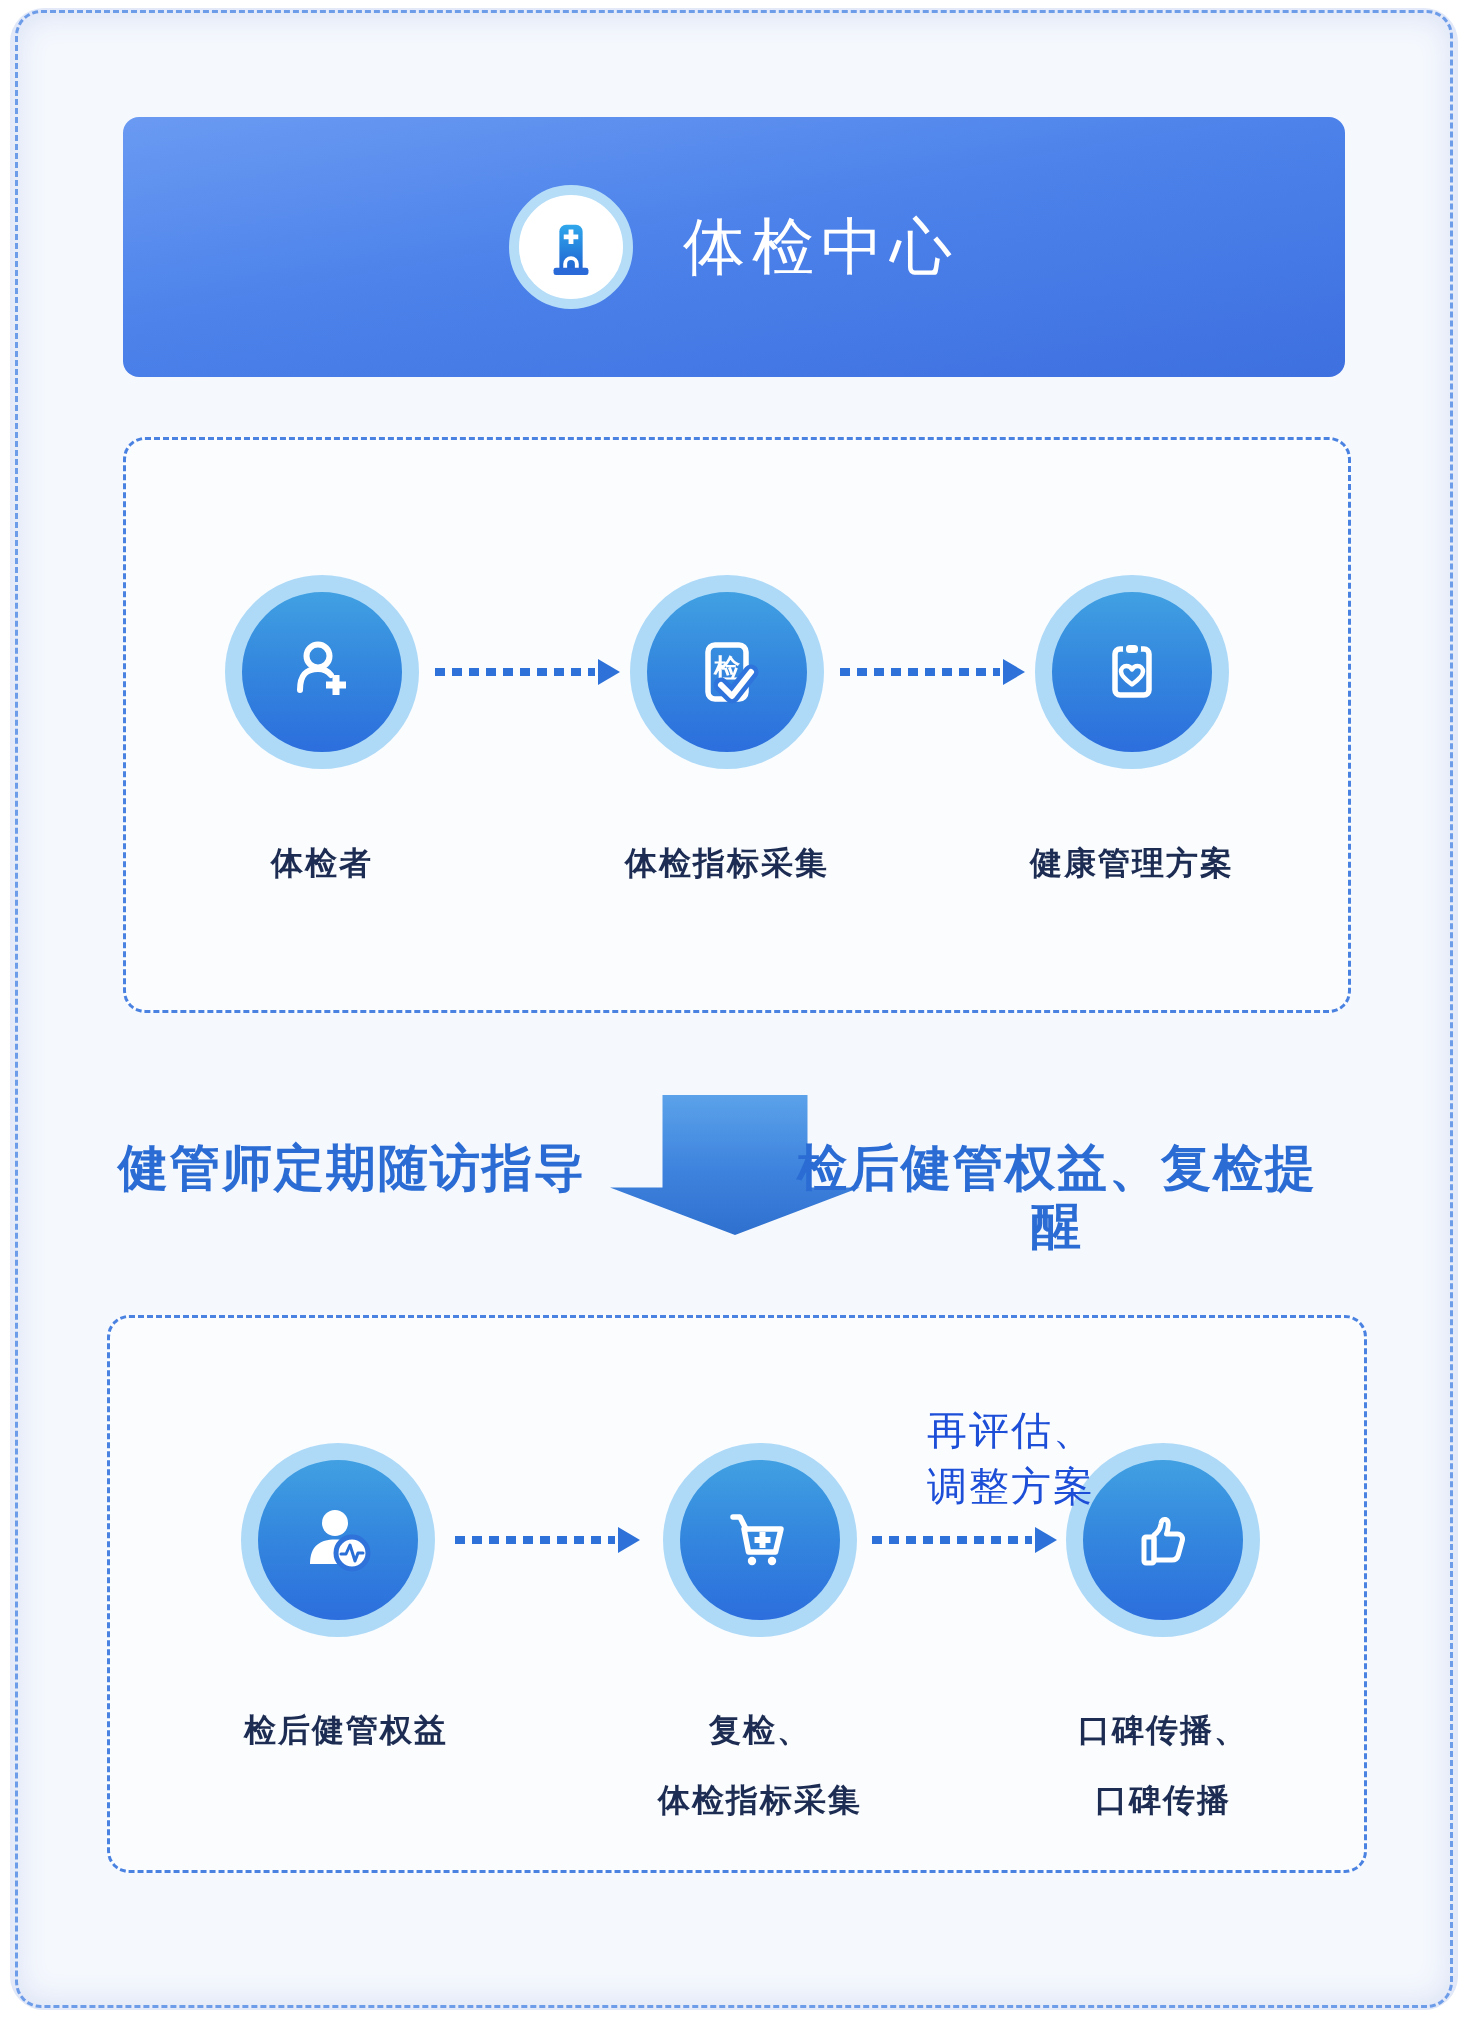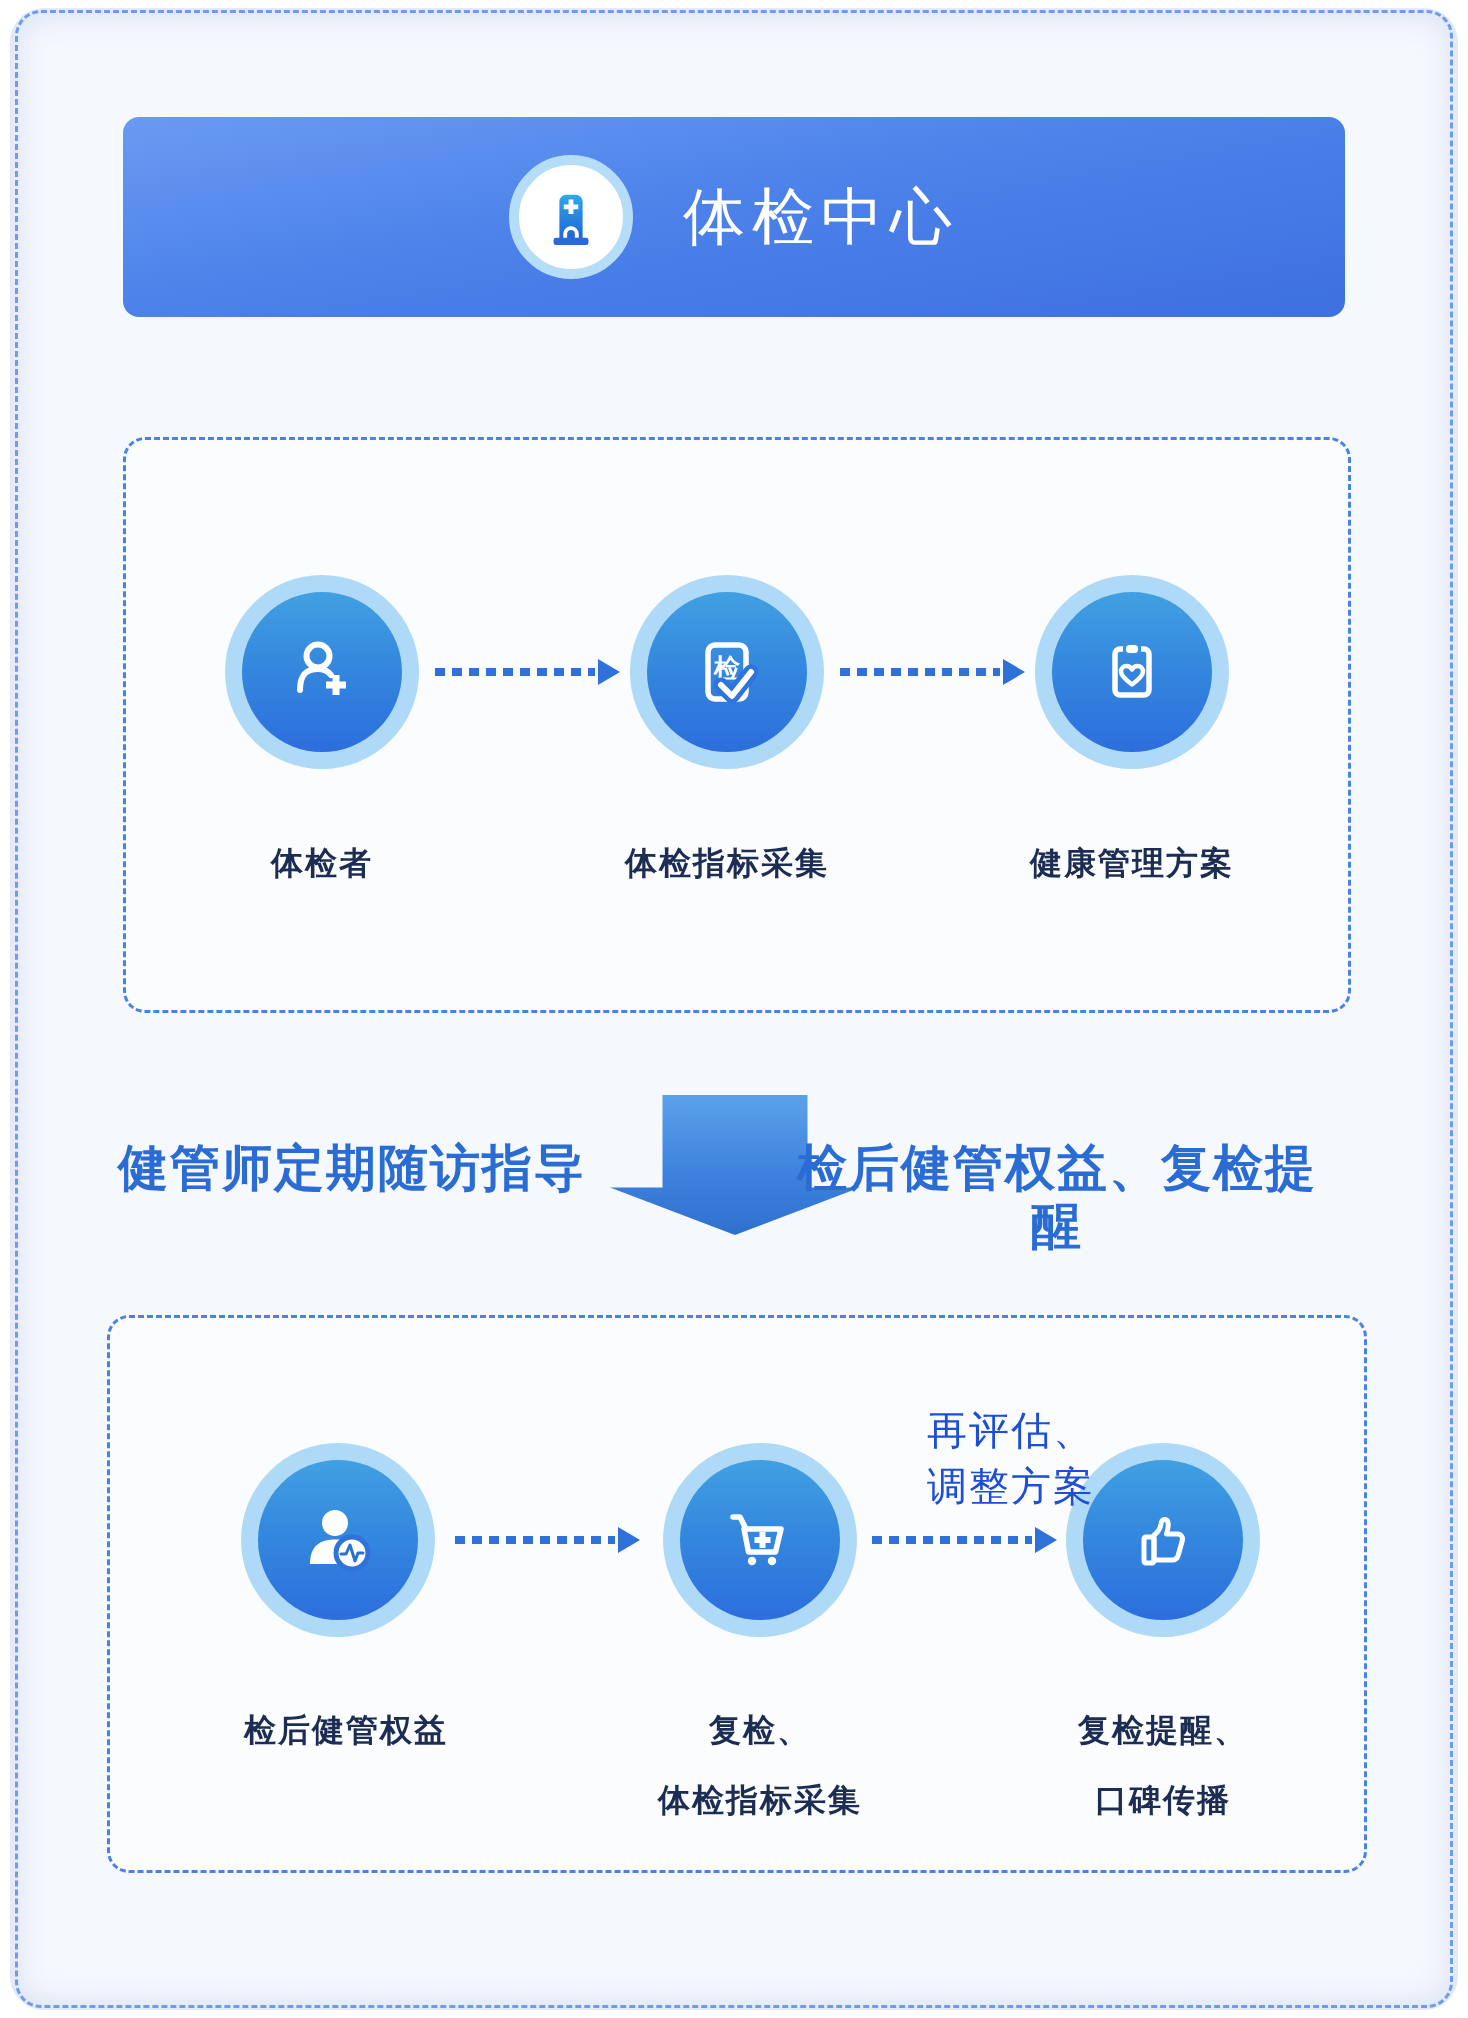--- a/index.html
+++ b/index.html
@@ -5,21 +5,21 @@
   html,body{margin:0;padding:0;background:#ffffff;}
   body{font-family:"Liberation Sans","DejaVu Sans",sans-serif;}
   .stage{position:relative;width:1468px;height:2018px;overflow:hidden;}
 
   .card{position:absolute;left:10px;top:8px;width:1448px;height:2002px;
         border-radius:34px;background:#f5f8fd;
         box-shadow:inset 0 0 28px 10px #dde4f6;}
   .card-dash{position:absolute;left:15px;top:10px;right:15px;bottom:10px;
         border:3px dashed #6d9ce9;border-radius:26px;}
 
-  .header{position:absolute;left:123px;top:117px;width:1222px;height:200px;
+  .header{position:absolute;left:123px;top:117px;width:1222px;height:260px;
         border-radius:16px;
         background:linear-gradient(170deg,#6a9af2 0%,#4c82ea 45%,#3e70e0 100%);
         display:flex;align-items:center;justify-content:center;gap:50px;}
   .header-icon{width:104px;height:104px;border-radius:50%;background:#ffffff;
         border:10px solid #b5ddf8;display:flex;align-items:center;justify-content:center;
         flex:0 0 auto;}
   .header-title{color:#ffffff;font-size:62px;font-weight:500;letter-spacing:7px;line-height:1;}
 
   .flow-box{position:absolute;border:3px dashed #4a82e2;border-radius:22px;
         background:rgba(255,255,255,0.5);}
@@ -165,16 +165,16 @@
 
   <div class="step-label" style="left:146px;top:1695px;">
     <div>检后健管权益</div>
     <div></div>
   </div>
   <div class="step-label" style="left:560px;top:1695px;">
     <div>复检、</div>
     <div>体检指标采集</div>
   </div>
   <div class="step-label" style="left:963px;top:1695px;">
-    <div>复检提醒、</div>
+    <div>口碑传播、</div>
     <div>口碑传播</div>
   </div>
 </div>
 
 </body></html>

